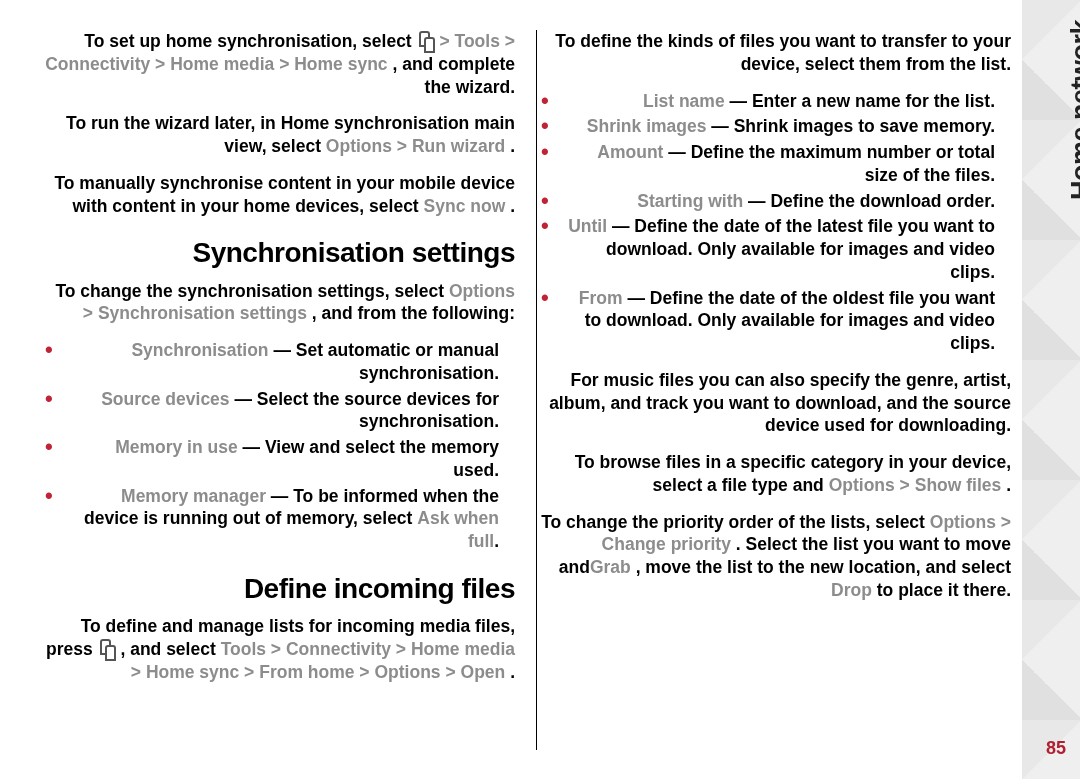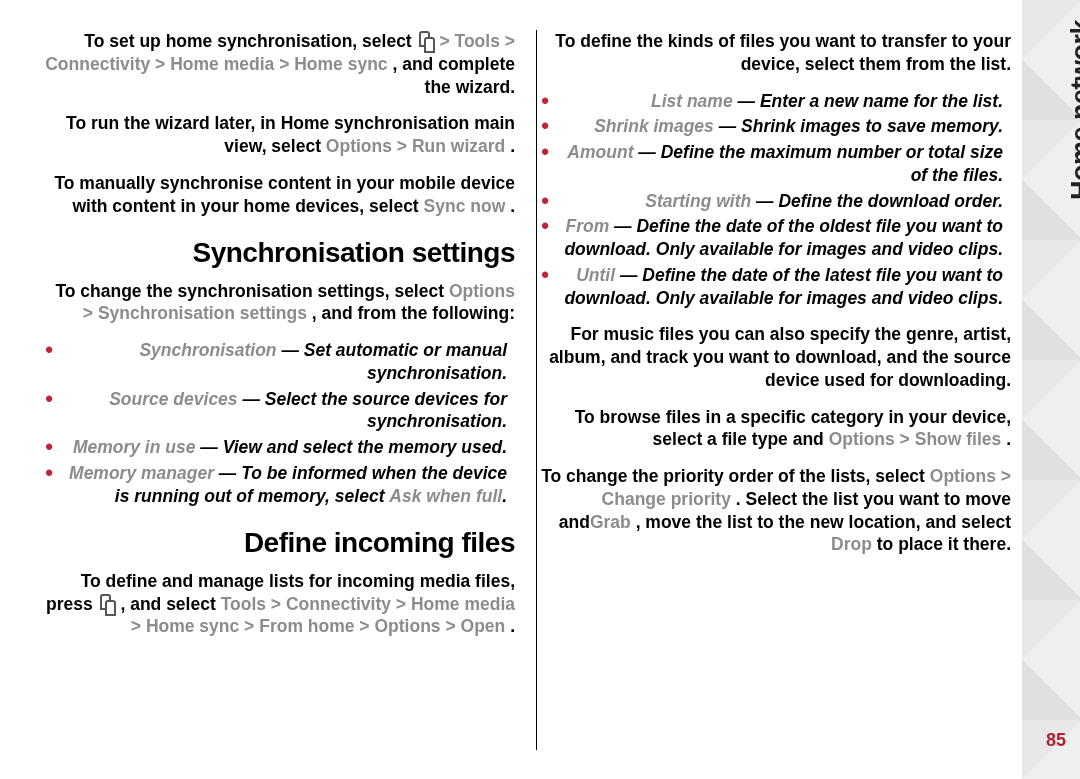--- a/index.html
+++ b/index.html
@@ -41,23 +41,22 @@
   p { margin: 0 0 14px 0; }
   h2 {
     font-size: 28px;
     font-weight: bold;
     margin: 18px 0 8px 0;
     letter-spacing: -0.5px;
   }
   .g { color: #8c8c8c; font-weight: bold; }
   ul.bullets {
     list-style: none;
-    margin: 0 8px 14px 0;
+    margin: 0 16px 14px 0;
     padding: 0 0 0 22px;
-    font-style: italic;
   }
   ul.bullets li {
     position: relative;
     margin: 0 0 3px 0;
   }
   ul.bullets li::before {
     content: "•";
     position: absolute;
     left: -22px;
     top: 0;
@@ -113,21 +112,21 @@
     transform-origin: right top;
     font-size: 27px;
     font-weight: bold;
     white-space: nowrap;
     color: #222;
     letter-spacing: -0.5px;
   }
   .page-num {
     position: absolute;
     right: 14px;
-    bottom: 28px;
+    bottom: 20px;
     font-size: 18px;
     font-weight: bold;
     color: #b02030;
     margin-left: 28px;
   }
 </style>
 </head>
 <body>
 
 <div class="page">
@@ -183,22 +182,22 @@
 
     <div class="col right">
       <p>To define the kinds of files you want to transfer to your device, select them from the list.</p>
 
 
       <ul class="bullets">
           <li><span class="g">List name</span><span> — Enter a new name for the list.</span></li>
           <li><span class="g">Shrink images</span><span> — Shrink images to save memory.</span></li>
           <li><span class="g">Amount</span><span> — Define the maximum number or total size of the files.</span></li>
           <li><span class="g">Starting with</span><span> — Define the download order.</span></li>
+          <li><span class="g">Until</span><span> — Define the date of the latest file you want to download. Only available for images and video clips.</span></li>
           <li><span class="g">From</span><span> — Define the date of the oldest file you want to download. Only available for images and video clips.</span></li>
-          <li><span class="g">Until</span><span> — Define the date of the latest file you want to download. Only available for images and video clips.</span></li>
         </ul>
 
       <p>For music files you can also specify the genre, artist, album, and track you want to download, and the source device used for downloading.</p>
 
       <p>
         <span>To browse files in a specific category in your device, select a file type and </span>
         <span><span class="g">Options</span><span class="g"> &gt; </span><span class="g">Show files</span></span>
         <span>.</span>
       </p>
 

